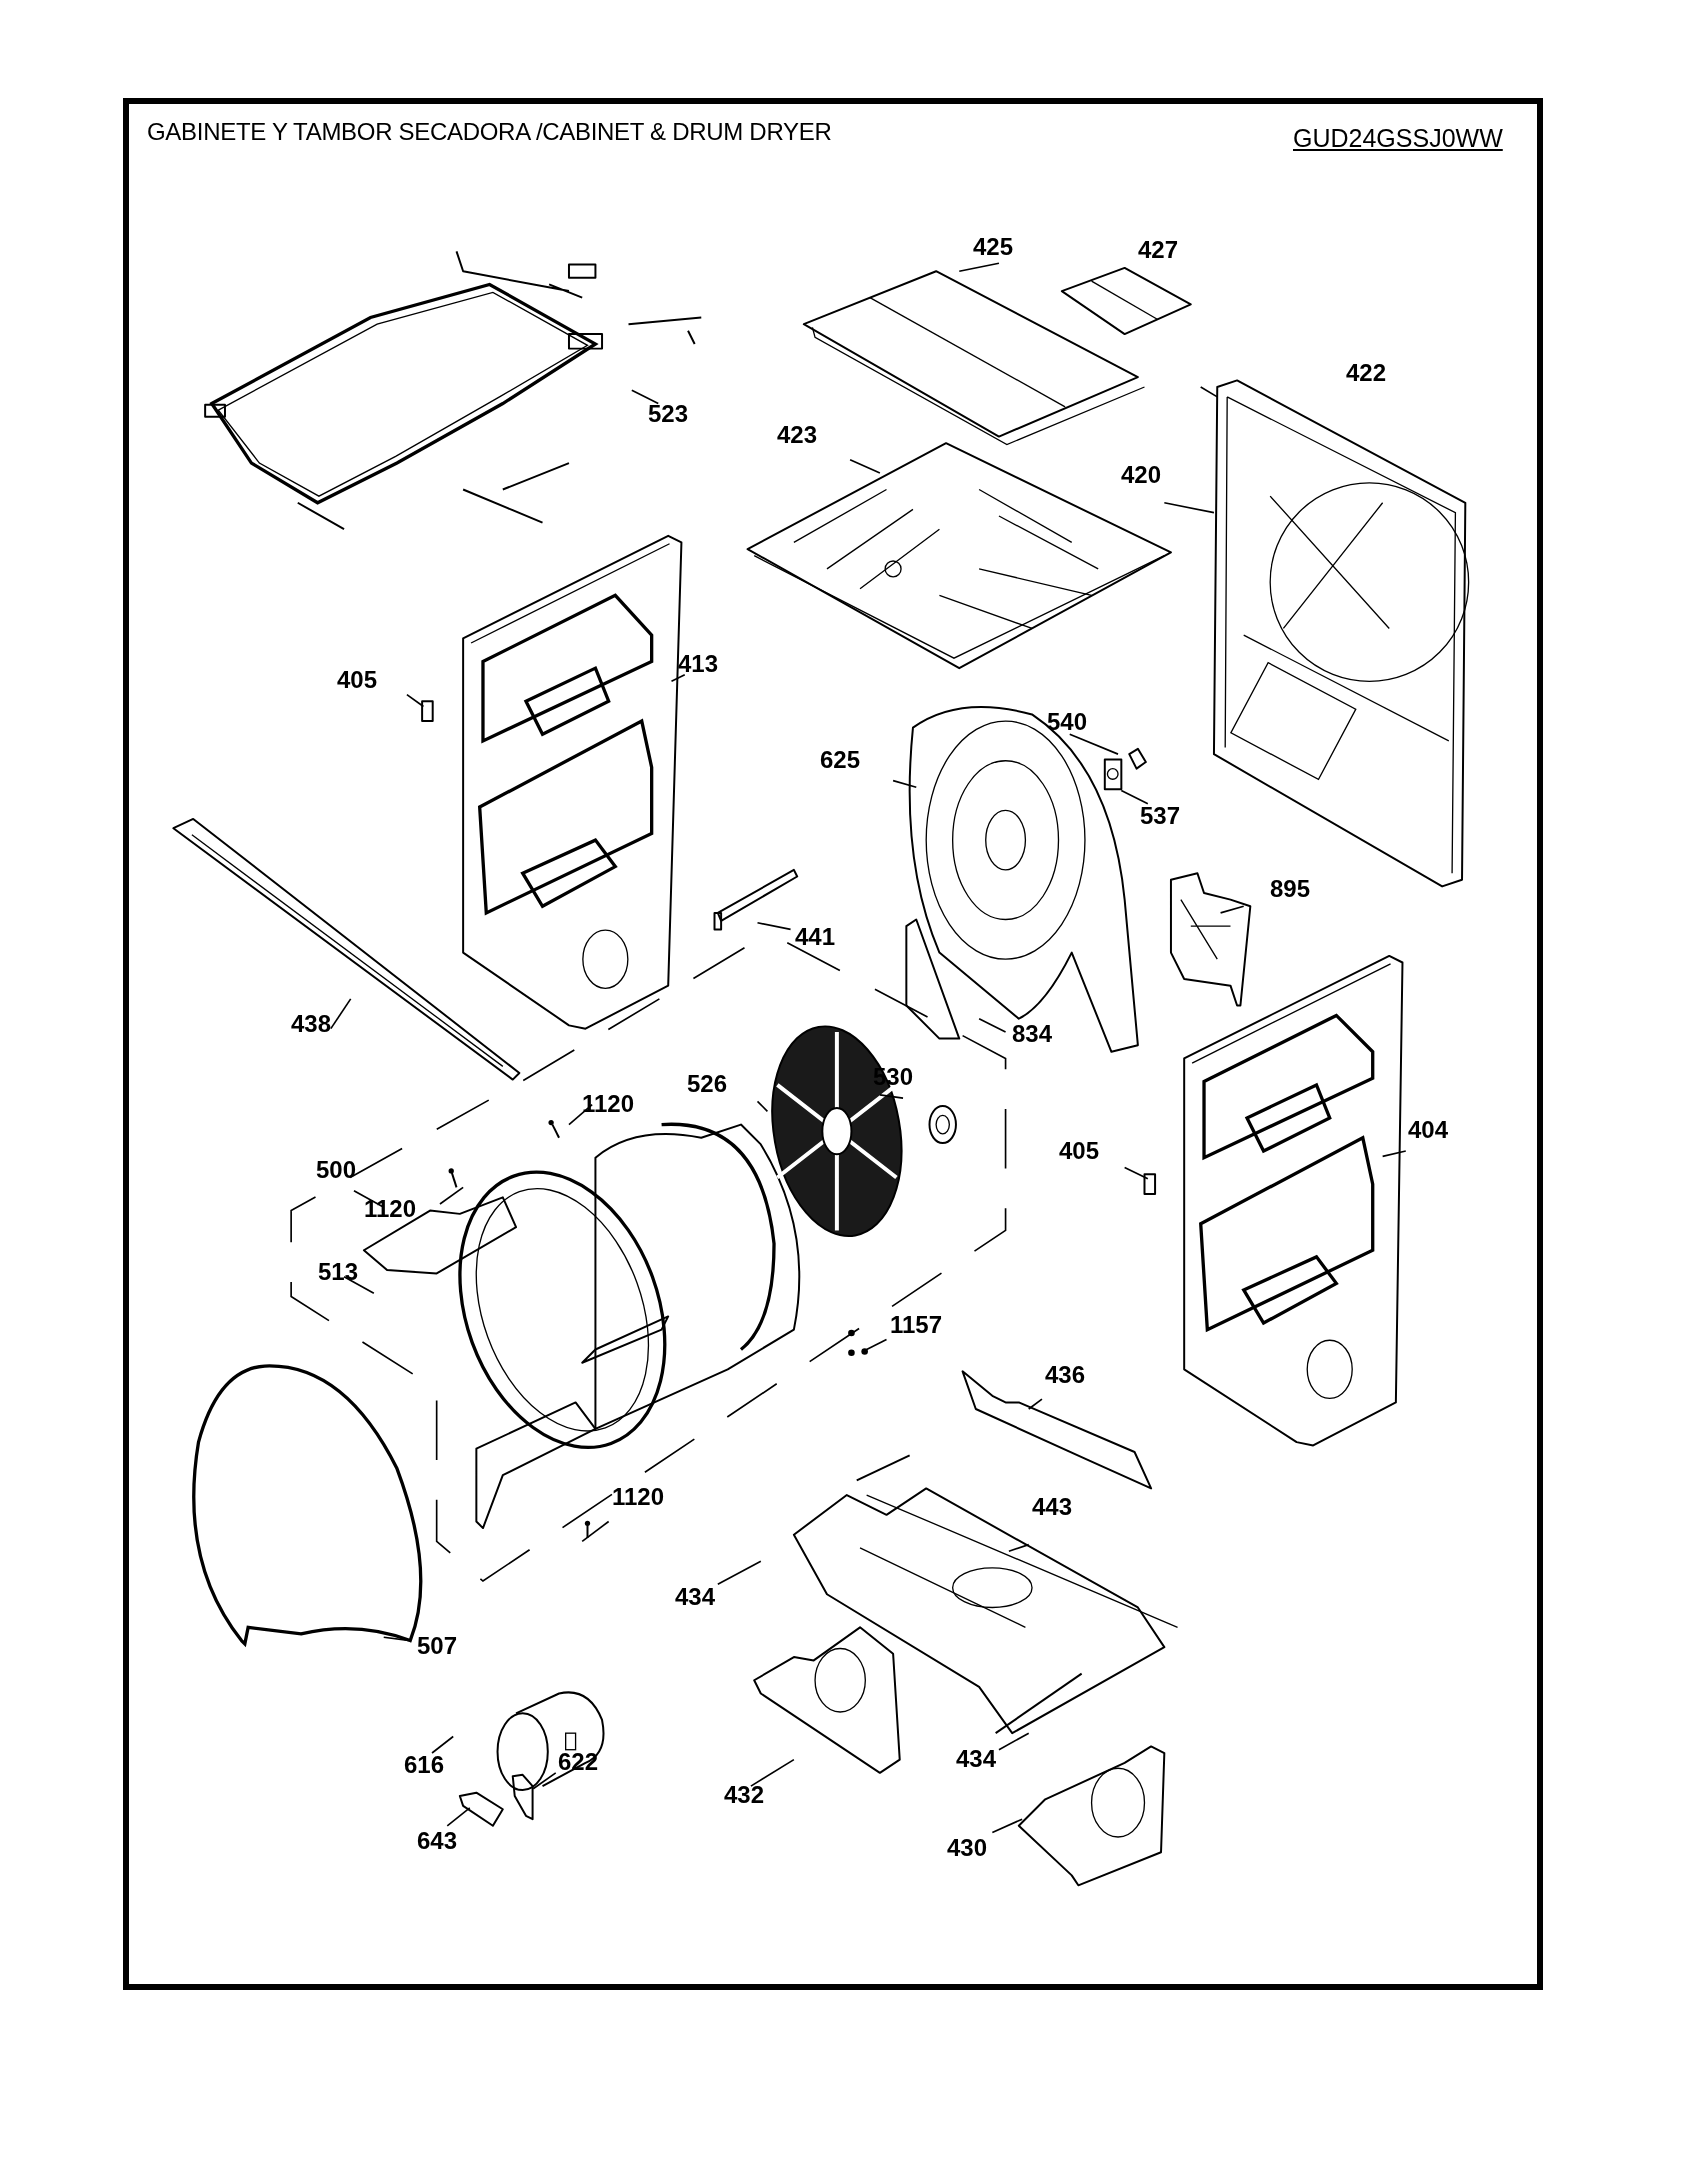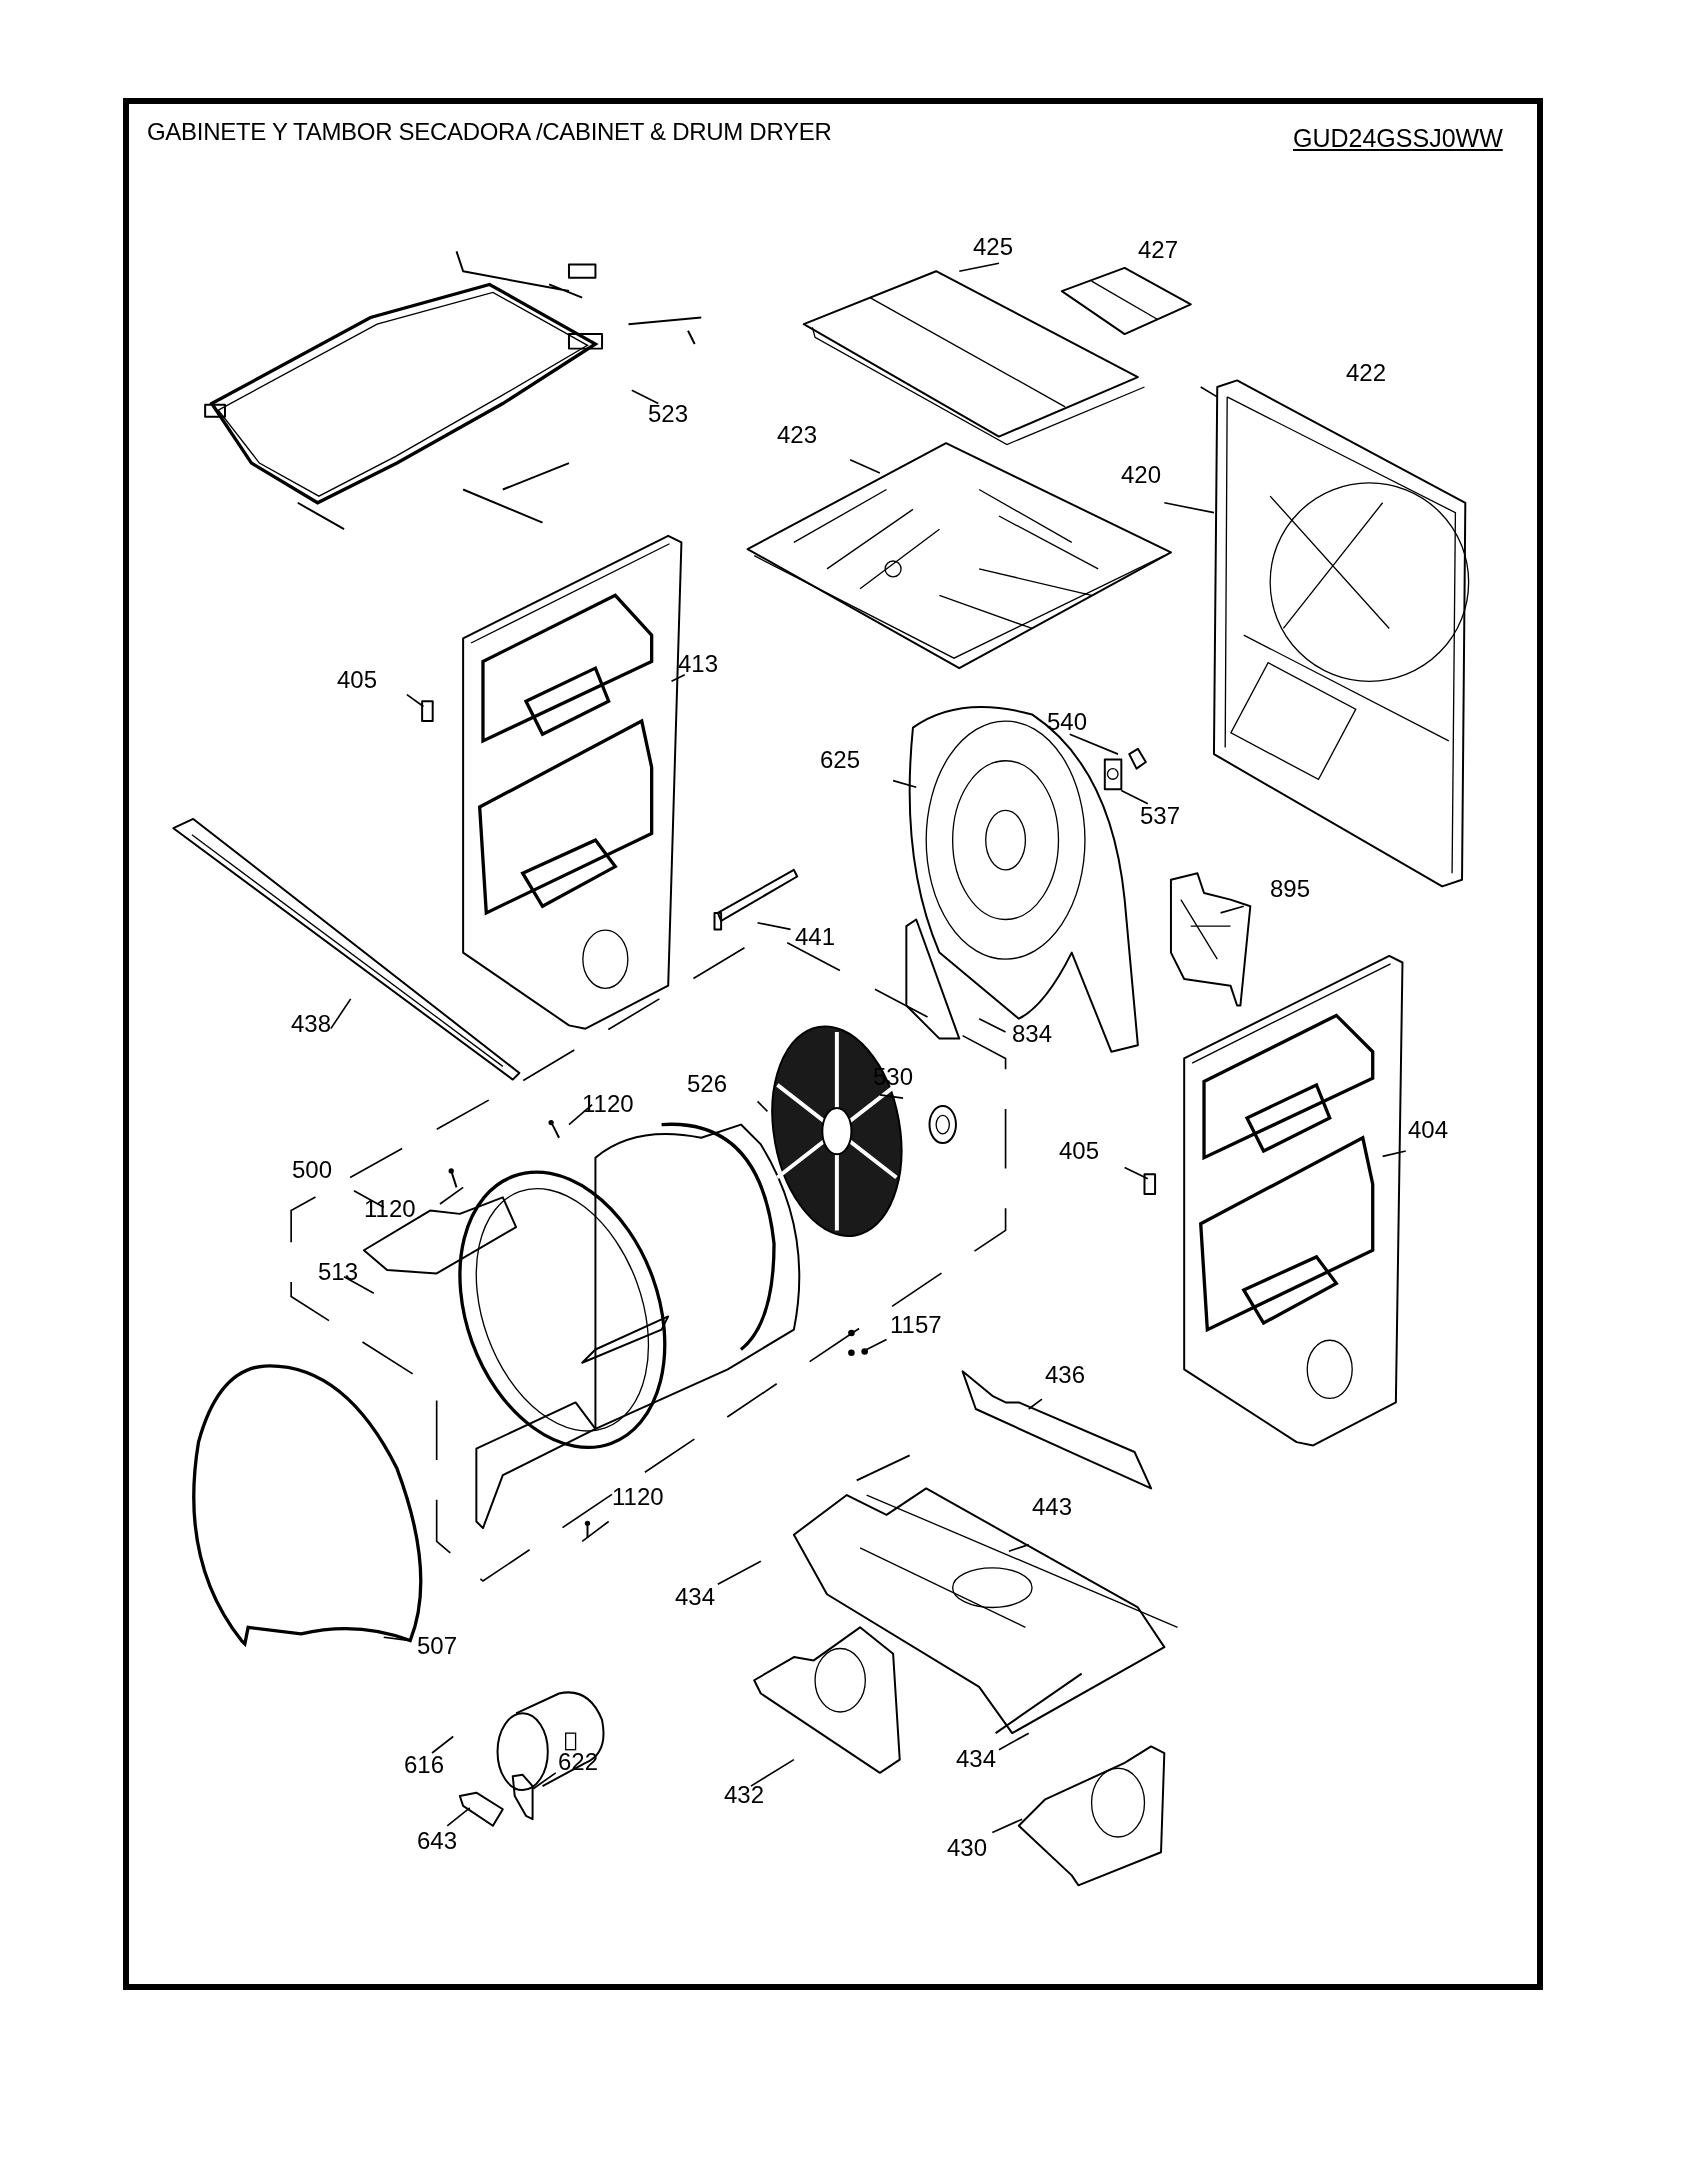--- a/index.html
+++ b/index.html
@@ -11,21 +11,21 @@
            letter-spacing: -0.3px; white-space: nowrap; }
   .model { position: absolute; left: 1293px; top: 124px; font-size: 25px; white-space: nowrap; text-decoration: underline; }
   svg.art { position: absolute; left: 0; top: 0; width: 1687px; height: 2183px; }
   svg.art .p { fill: none; stroke: #000; stroke-width: 3; stroke-linejoin: round; }
   svg.art .t { fill: none; stroke: #000; stroke-width: 2; }
   svg.art .th { fill: none; stroke: #000; stroke-width: 5; }
   svg.art .lead { stroke: #000; stroke-width: 2.5; fill: none; }
   svg.art .dash { fill: none; stroke: #000; stroke-width: 2.5; stroke-dasharray: 90 60; }
   svg.art .mesh { fill: #1a1a1a; stroke: #000; stroke-width: 3; }
   svg.art .dot { fill: #000; }
-  .lbl { position: absolute; font-size: 24px; white-space: nowrap; line-height: 1; }
+  .lbl { position: absolute; font-size: 24px; white-space: nowrap; line-height: 1; font-weight: bold; }
 </style>
 </head>
 <body>
 
 <div class="frame"></div>
 <div class="title">GABINETE Y TAMBOR SECADORA /CABINET &amp; DRUM  DRYER</div>
 <div class="model">GUD24GSSJ0WW</div>
 
 <svg class="art" viewBox="0 0 2550 3300">
 
@@ -264,21 +264,21 @@
 <div class="lbl" style="left:1140px;top:804px">537</div>
 <div class="lbl" style="left:291px;top:1012px">438</div>
 <div class="lbl" style="left:795px;top:925px">441</div>
 <div class="lbl" style="left:1270px;top:877px">895</div>
 <div class="lbl" style="left:1012px;top:1022px">834</div>
 <div class="lbl" style="left:687px;top:1072px">526</div>
 <div class="lbl" style="left:873px;top:1065px">530</div>
 <div class="lbl" style="left:582px;top:1092px">1120</div>
 <div class="lbl" style="left:1059px;top:1139px">405</div>
 <div class="lbl" style="left:1408px;top:1118px">404</div>
-<div class="lbl" style="left:292px;top:1158px">500</div>
+<div class="lbl" style="left:316px;top:1158px">500</div>
 <div class="lbl" style="left:364px;top:1197px">1120</div>
 <div class="lbl" style="left:318px;top:1260px">513</div>
 <div class="lbl" style="left:890px;top:1313px">1157</div>
 <div class="lbl" style="left:1045px;top:1363px">436</div>
 <div class="lbl" style="left:612px;top:1485px">1120</div>
 <div class="lbl" style="left:1032px;top:1495px">443</div>
 <div class="lbl" style="left:675px;top:1585px">434</div>
 <div class="lbl" style="left:417px;top:1634px">507</div>
 <div class="lbl" style="left:404px;top:1753px">616</div>
 <div class="lbl" style="left:558px;top:1750px">622</div>

